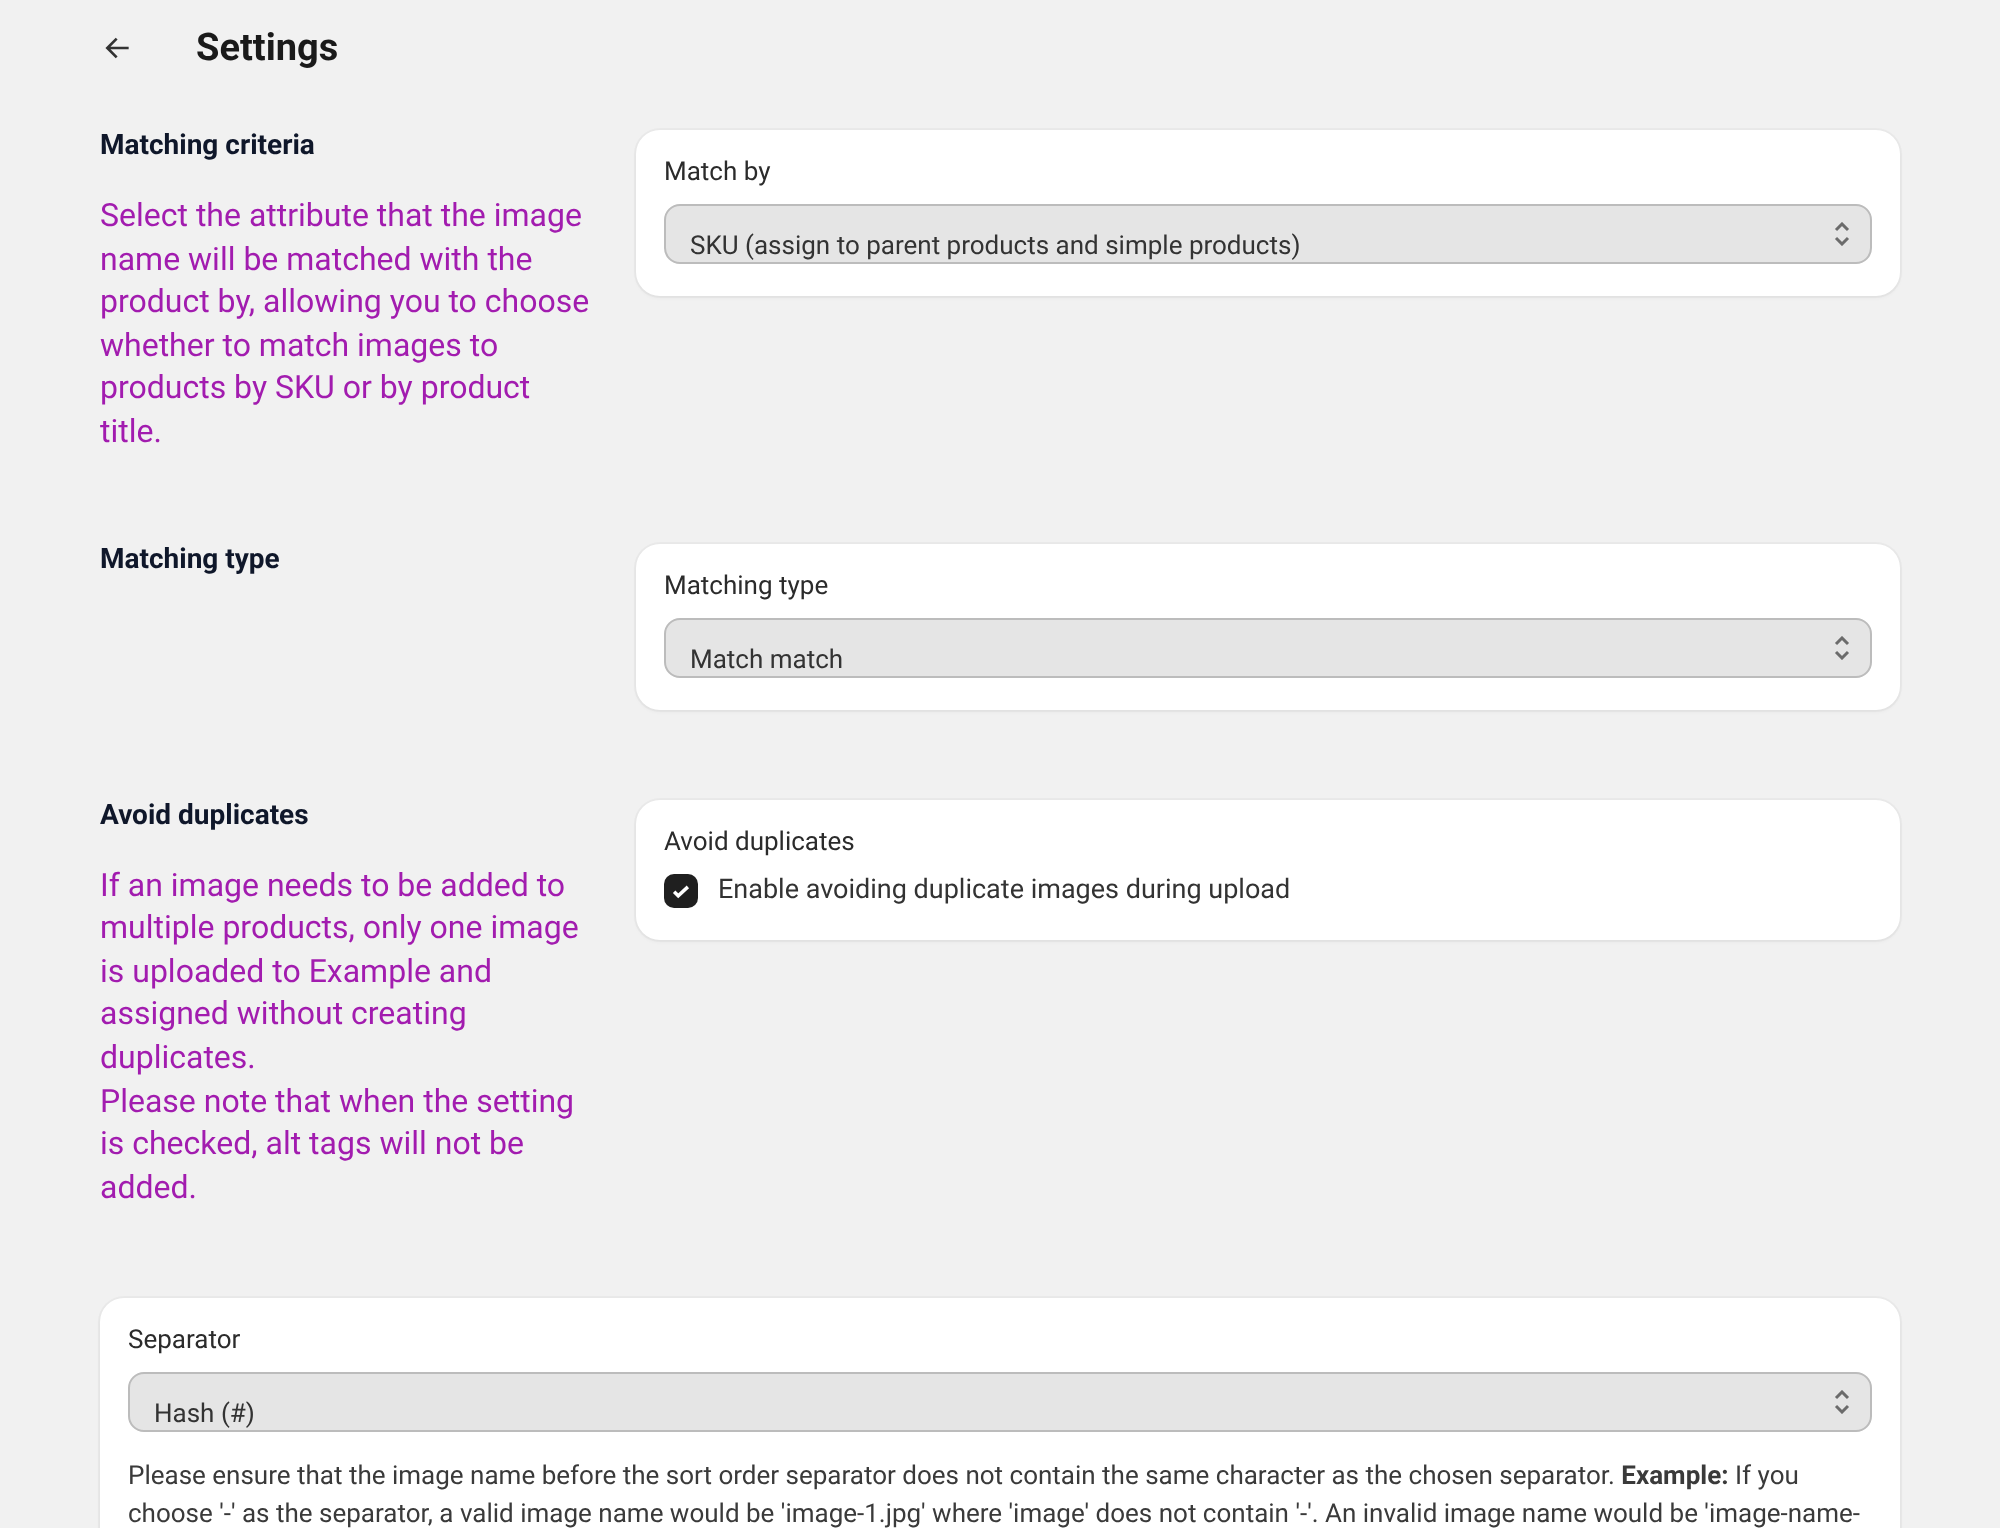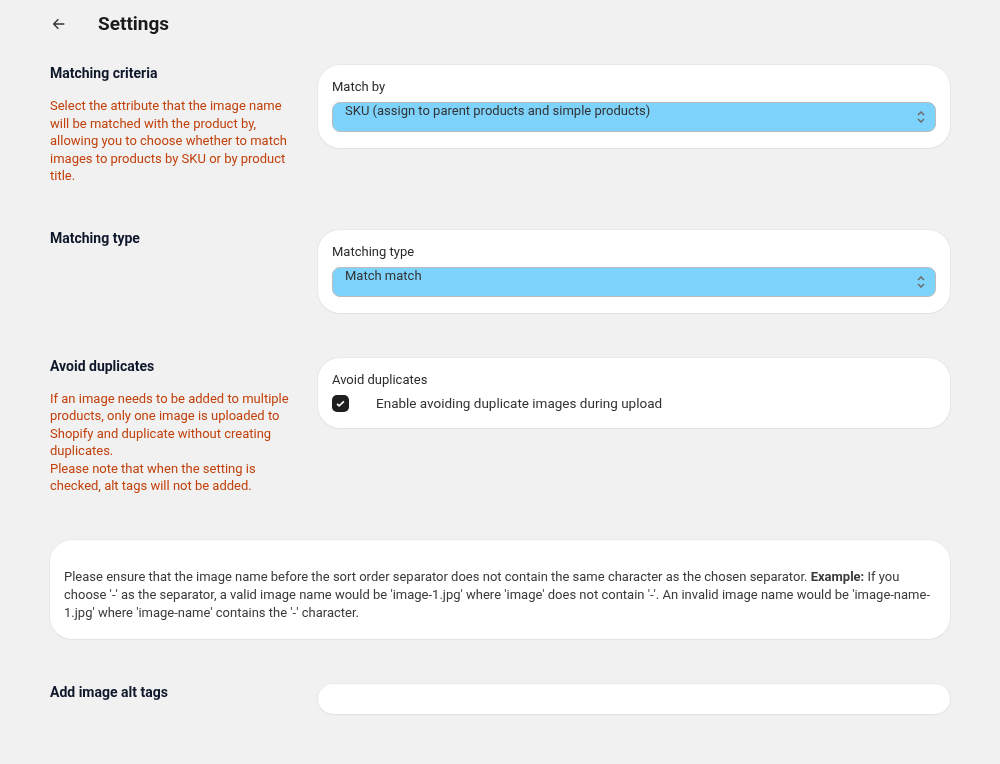--- a/index.html
+++ b/index.html
@@ -44,48 +44,48 @@
     width: 248px;
     flex-shrink: 0;
   }
   .left-col h3 {
     font-size: 14px;
     font-weight: 700;
     margin: 0 0 16px 0;
     color: #0f172a;
   }
   .left-col p {
-    font-size: 13px;
-    color: #c2410c;
+    font-size: 16px;
+    color: #a21caf;
     line-height: 1.35;
     margin: 0;
   }
   .right-col {
     flex: 1;
   }
   .card {
     background: #fff;
-    border-radius: 22px;
+    border-radius: 12px;
     box-shadow: 0 0 0 1px rgba(0,0,0,0.03), 0 1px 2px rgba(0,0,0,0.04);
     padding: 14px 14px 16px 14px;
   }
   .field-label {
     font-size: 13px;
     color: #2b2b2b;
     margin-bottom: 8px;
   }
   .select {
     position: relative;
     width: 100%;
     height: 30px;
     border: 1px solid #bcbcbc;
     border-radius: 8px;
-    background: #7dd3fc;
-    display: flex;
-    align-items: flex-start;
+    background: #e5e5e5;
+    display: flex;
+    align-items: flex-end;
     padding: 0 30px 0 12px;
     font-size: 13px;
     color: #333;
     cursor: pointer;
   }
   .select .chevrons {
     position: absolute;
     right: 8px;
     top: 50%;
     transform: translateY(-50%);
@@ -94,21 +94,21 @@
     flex-direction:column;
     align-items:center;
     justify-content:center;
     gap:0;
     pointer-events:none;
   }
   .select .chevrons svg { display:block; }
   .checkbox-row {
     display: flex;
     align-items: center;
-    gap: 27px;
+    gap: 10px;
   }
   .checkbox {
     width: 17px;
     height: 17px;
     border-radius: 5px;
     background: #1f1f1f;
     display: flex;
     align-items: center;
     justify-content: center;
     cursor: pointer;
@@ -180,41 +180,53 @@
               </svg>
           </span>
         </div>
       </div>
     </div>
   </div>
 
   <div class="section">
     <div class="left-col">
       <h3>Avoid duplicates</h3>
-      <p style="white-space:pre-line">If an image needs to be added to multiple products, only one image is uploaded to Shopify and duplicate without creating duplicates.
+      <p style="white-space:pre-line">If an image needs to be added to multiple products, only one image is uploaded to Example and assigned without creating duplicates.
 Please note that when the setting is checked, alt tags will not be added.</p>
     </div>
     <div class="right-col">
       <div class="card">
         <div class="field-label">Avoid duplicates</div>
         <div class="checkbox-row">
           <div class="checkbox">
             <svg viewBox="0 0 16 16" fill="none" stroke="#fff" stroke-width="2.5">
                 <path d="M3 8.5l3 3L13 5"></path>
               </svg>
           </div>
           <span class="checkbox-text">Enable avoiding duplicate images during upload</span>
         </div>
       </div>
     </div>
   </div>
 
   <div class="section">
     <div class="right-col">
       <div class="card">
+        <div class="field-label">Separator</div>
+        <div class="select">
+          <span>Hash (#)</span>
+          <span class="chevrons">
+            <svg width="10" height="6" viewBox="0 0 10 6" fill="none" stroke="#6b6b6b" stroke-width="1.5">
+                <path d="M2 4l3-3 3 3"></path>
+              </svg>
+            <svg width="10" height="6" viewBox="0 0 10 6" fill="none" stroke="#6b6b6b" stroke-width="1.5">
+                <path d="M2 2l3 3 3-3"></path>
+              </svg>
+          </span>
+        </div>
         <div class="helper">
           <span>Please ensure that the image name before the sort order separator does not contain the same character as the chosen separator. </span><b>Example:</b><span> If you choose '-' as the separator, a valid image name would be 'image-1.jpg' where 'image' does not contain '-'. An invalid image name would be 'image-name-1.jpg' where 'image-name' contains the '-' character.</span>
         </div>
       </div>
     </div>
   </div>
 
   <div class="section" style="margin-bottom:0">
     <div class="left-col">
       <h3>Add image alt tags</h3>

